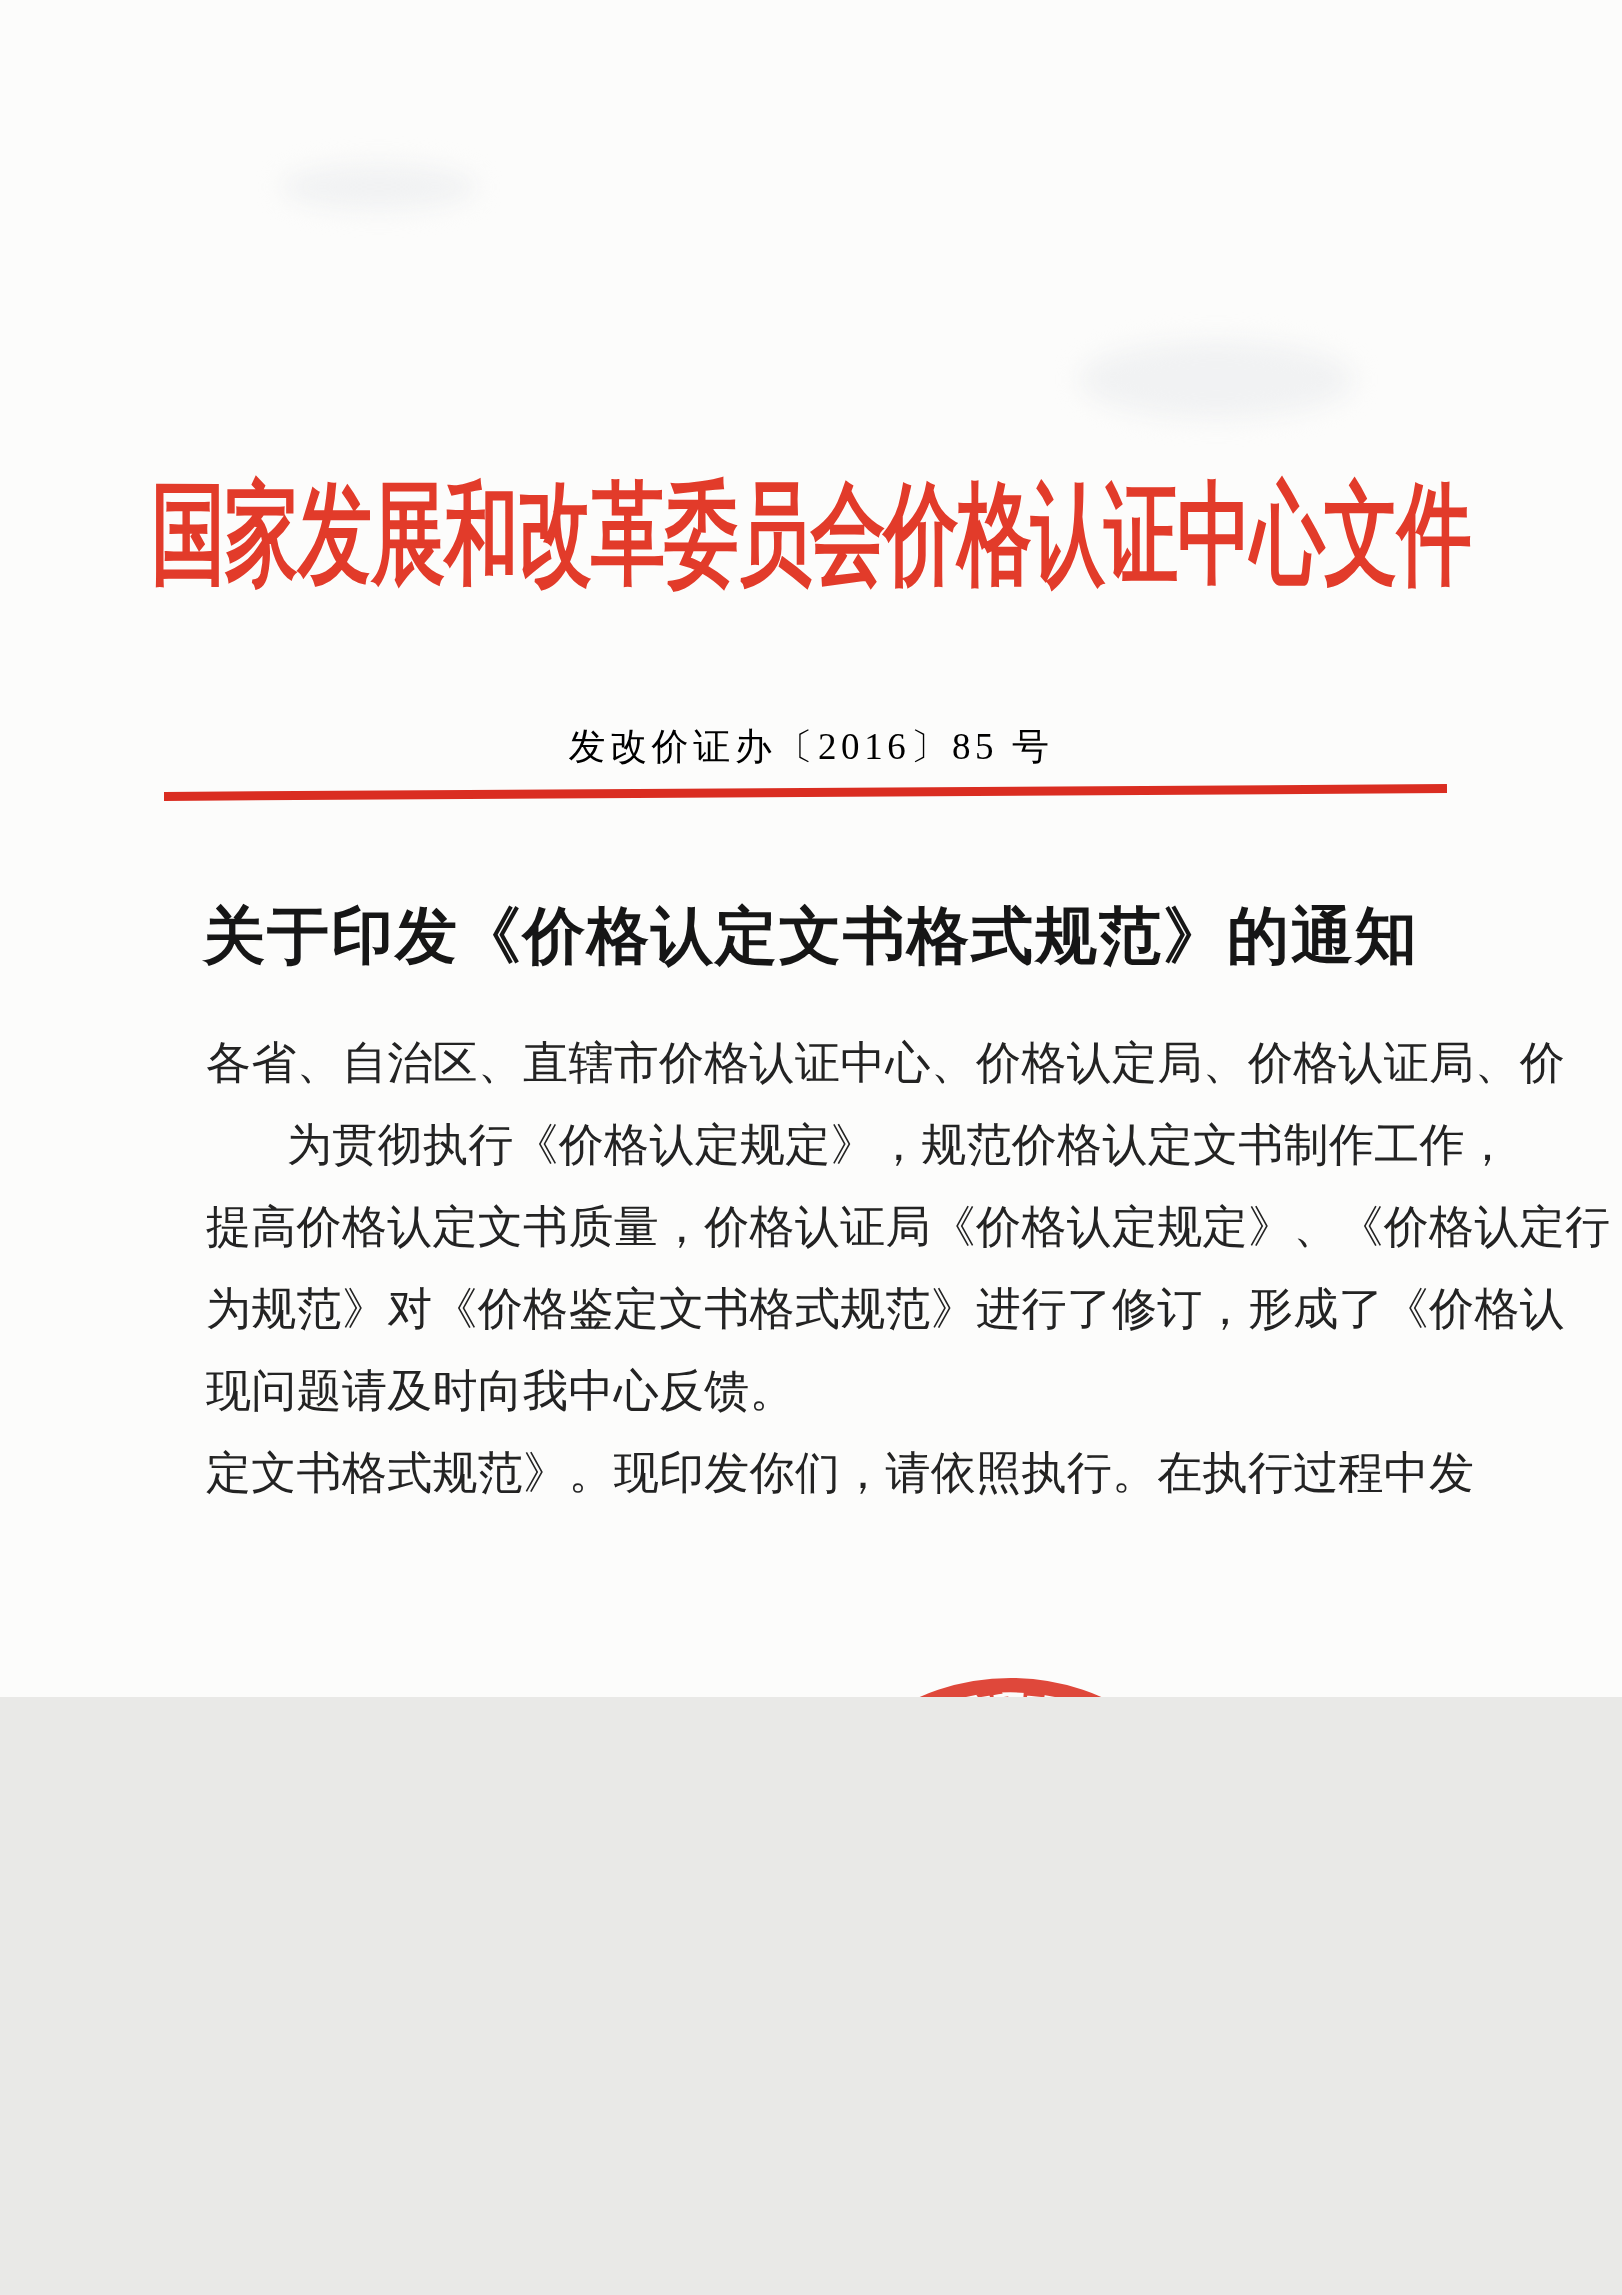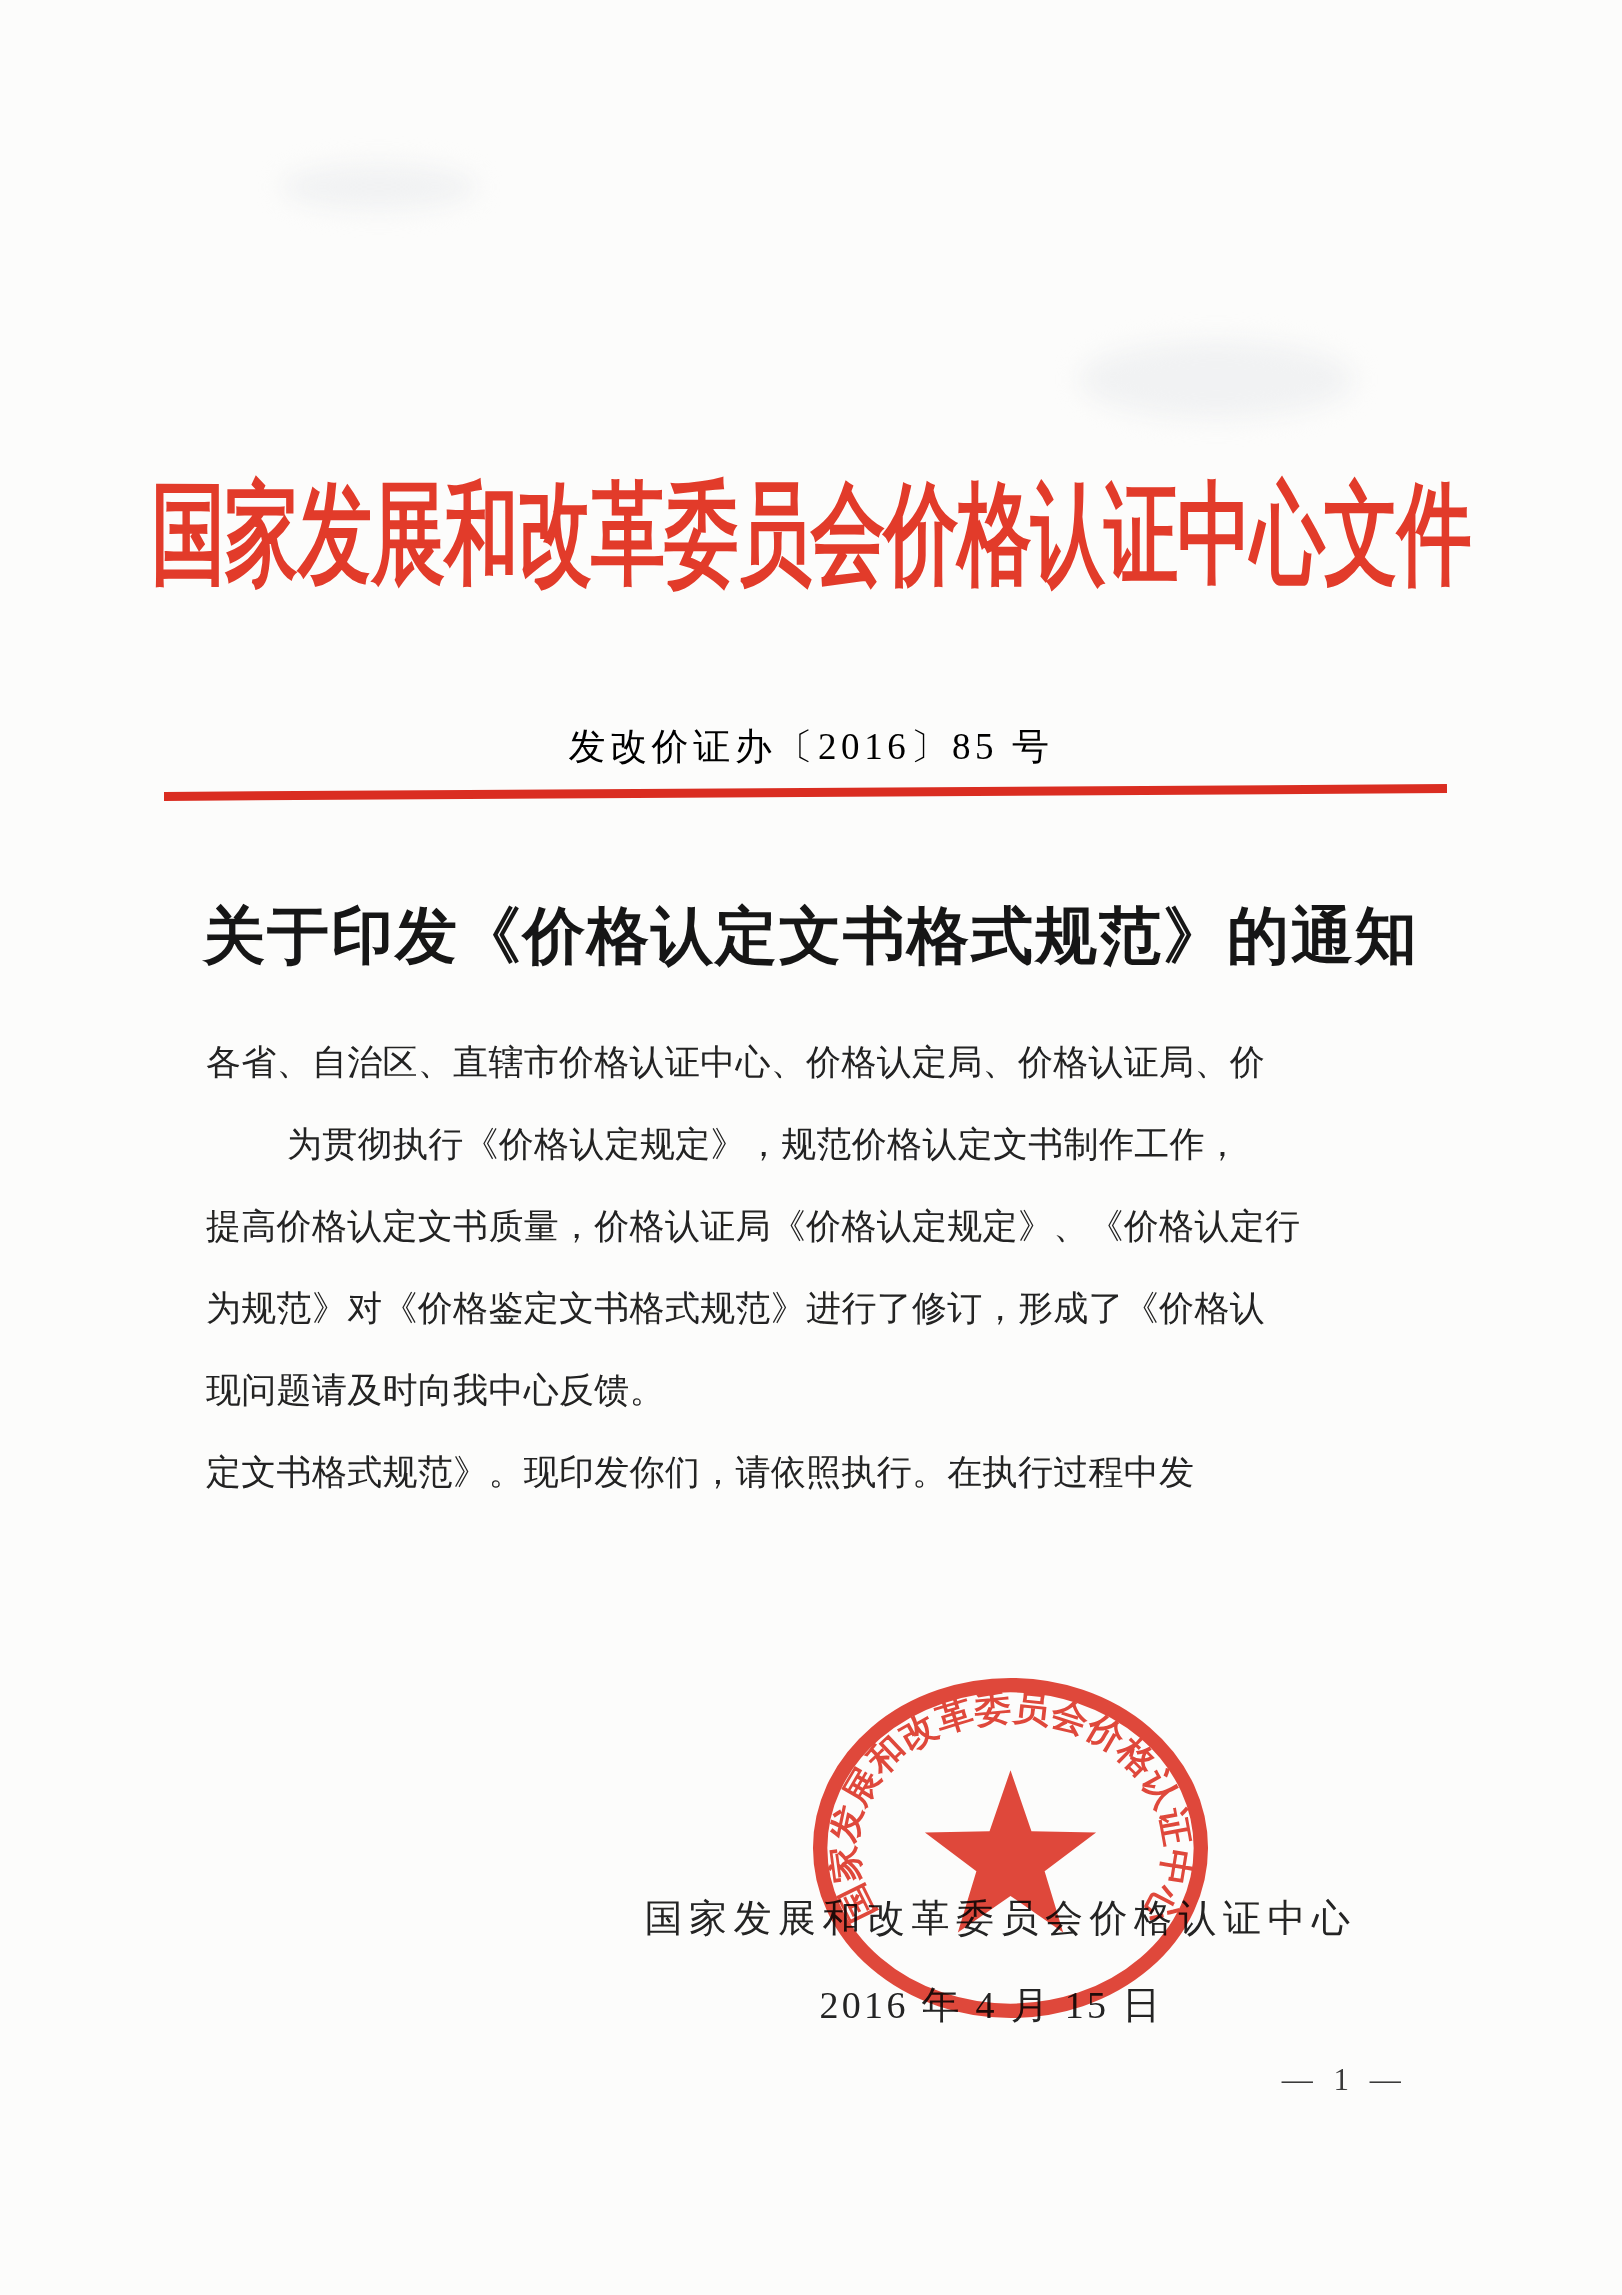--- a/index.html
+++ b/index.html
@@ -4,21 +4,21 @@
 <style>
   html, body {
     margin: 0;
     padding: 0;
     background: #e9e9e7;
     font-family: "Liberation Serif", "DejaVu Serif", serif;
   }
   .page {
     position: relative;
     width: 1622px;
-    height: 2295px;
+    height: 1697px;
     margin: 0 auto;
     background: #fcfcfb;
     overflow: hidden;
     color: #222;
   }
   
   .smudge {
     position: absolute;
     background: #f1f2f3;
     border-radius: 50%;
@@ -75,21 +75,21 @@
   }
   .body-text {
     position: absolute;
     top: 1022px;
     left: 206px;
     width: 1236px;
   }
   .body-line {
     height: 82px;
     line-height: 82px;
-    font-size: 35px;
+    font-size: 45px;
     letter-spacing: 0.3px;
     color: #232323;
     white-space: nowrap;
   }
   .body-line.indent { padding-left: 81px; }
   .body-line.attachment { margin-top: 9.2px; }
 
   .signature {
     position: absolute;
     top: 1893px;

